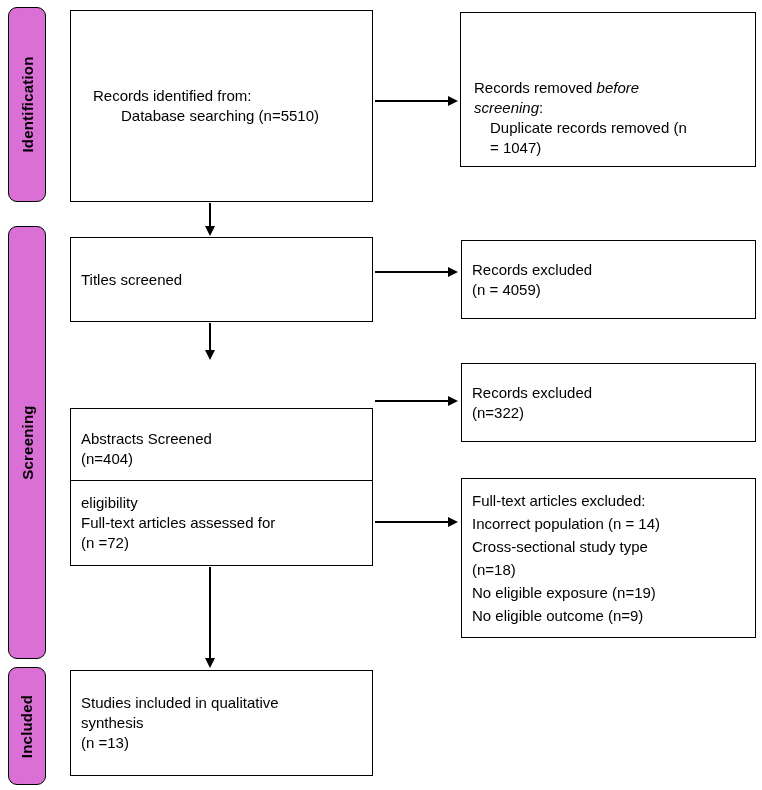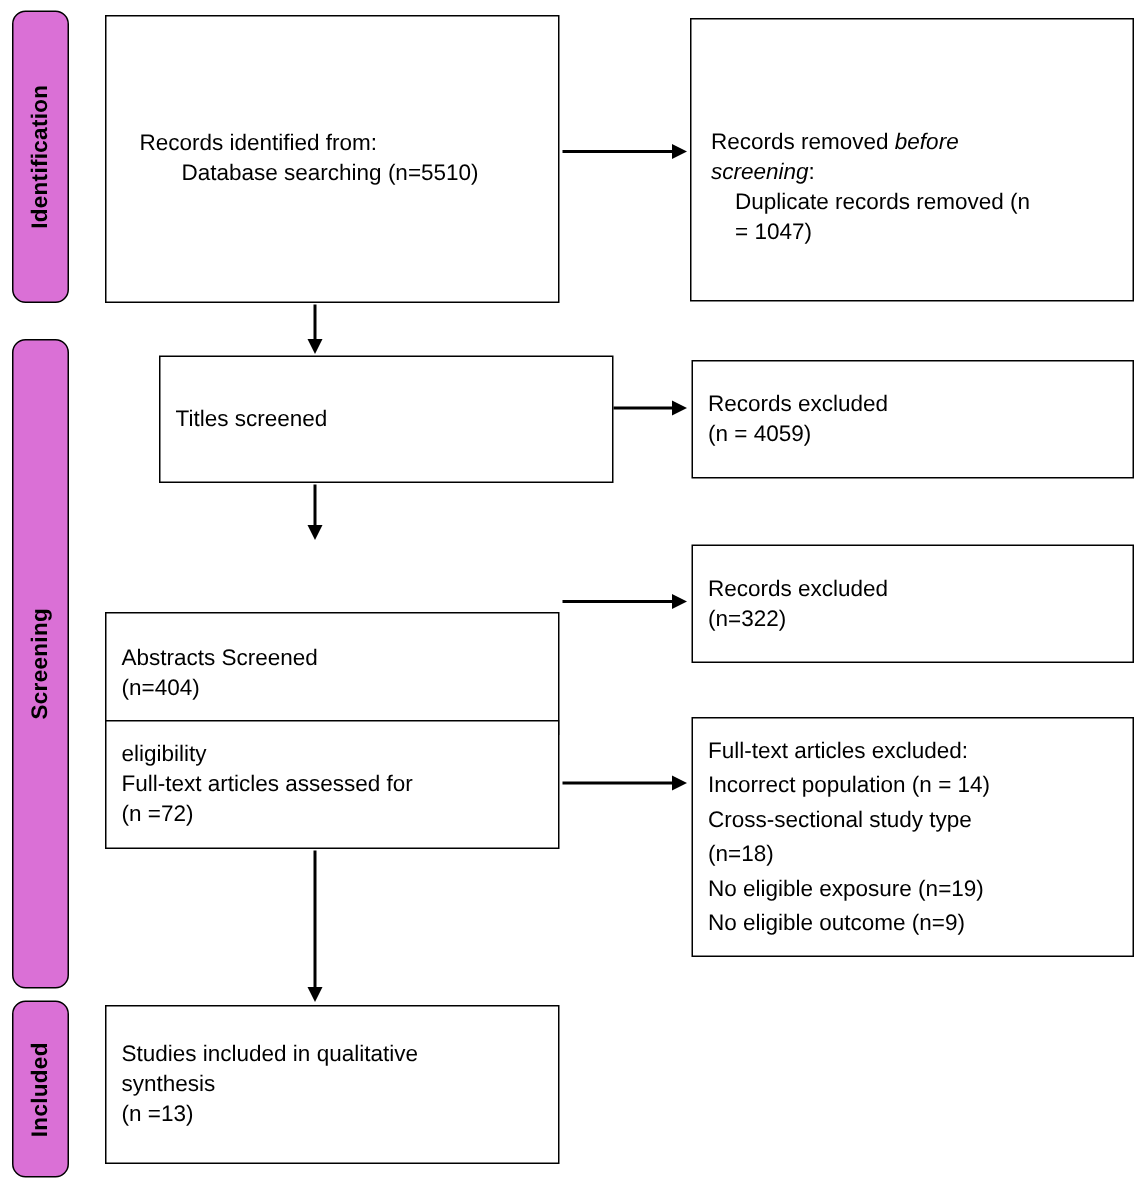--- a/index.html
+++ b/index.html
@@ -55,23 +55,23 @@
     justify-content: center;
     padding: 8px 10px;
     font-size: 15px;
     line-height: 20px;
   }
   .line { white-space: nowrap; }
   .indent-sub  { padding-left: 28px; }
   .indent-item { margin-left: 16px; }
 
   #box-identified  { left: 70px;  top: 10px;  width: 303px; height: 192px; padding-left: 22px; }
-  #box-removed     { left: 460px; top: 12px;  width: 296px; height: 189px;
-                     justify-content: center; padding-top: 44px; padding-left: 13px; }
-  #box-titles      { left: 70px;  top: 237px; width: 303px; height: 85px; margin-left: 36px; }
+  #box-removed     { left: 460px; top: 12px;  width: 296px; height: 155px;
+                     justify-content: flex-end; padding-top: 44px; padding-left: 13px; }
+  #box-titles      { left: 70px;  top: 237px; width: 303px; height: 85px; }
   #box-excluded1   { left: 461px; top: 240px; width: 295px; height: 79px; }
   #box-abstracts   { left: 70px;  top: 360px; width: 303px; height: 82px; margin-top: 48px; }
   #box-excluded2   { left: 461px; top: 363px; width: 295px; height: 79px; }
   #box-fulltext    { left: 70px;  top: 480px; width: 303px; height: 86px; }
   #box-ft-excluded { left: 461px; top: 478px; width: 295px; height: 160px; line-height: 23px; }
   #box-included    { left: 70px;  top: 670px; width: 303px; height: 106px; }
 
   i { font-style: italic; }
 </style>
 </head>

